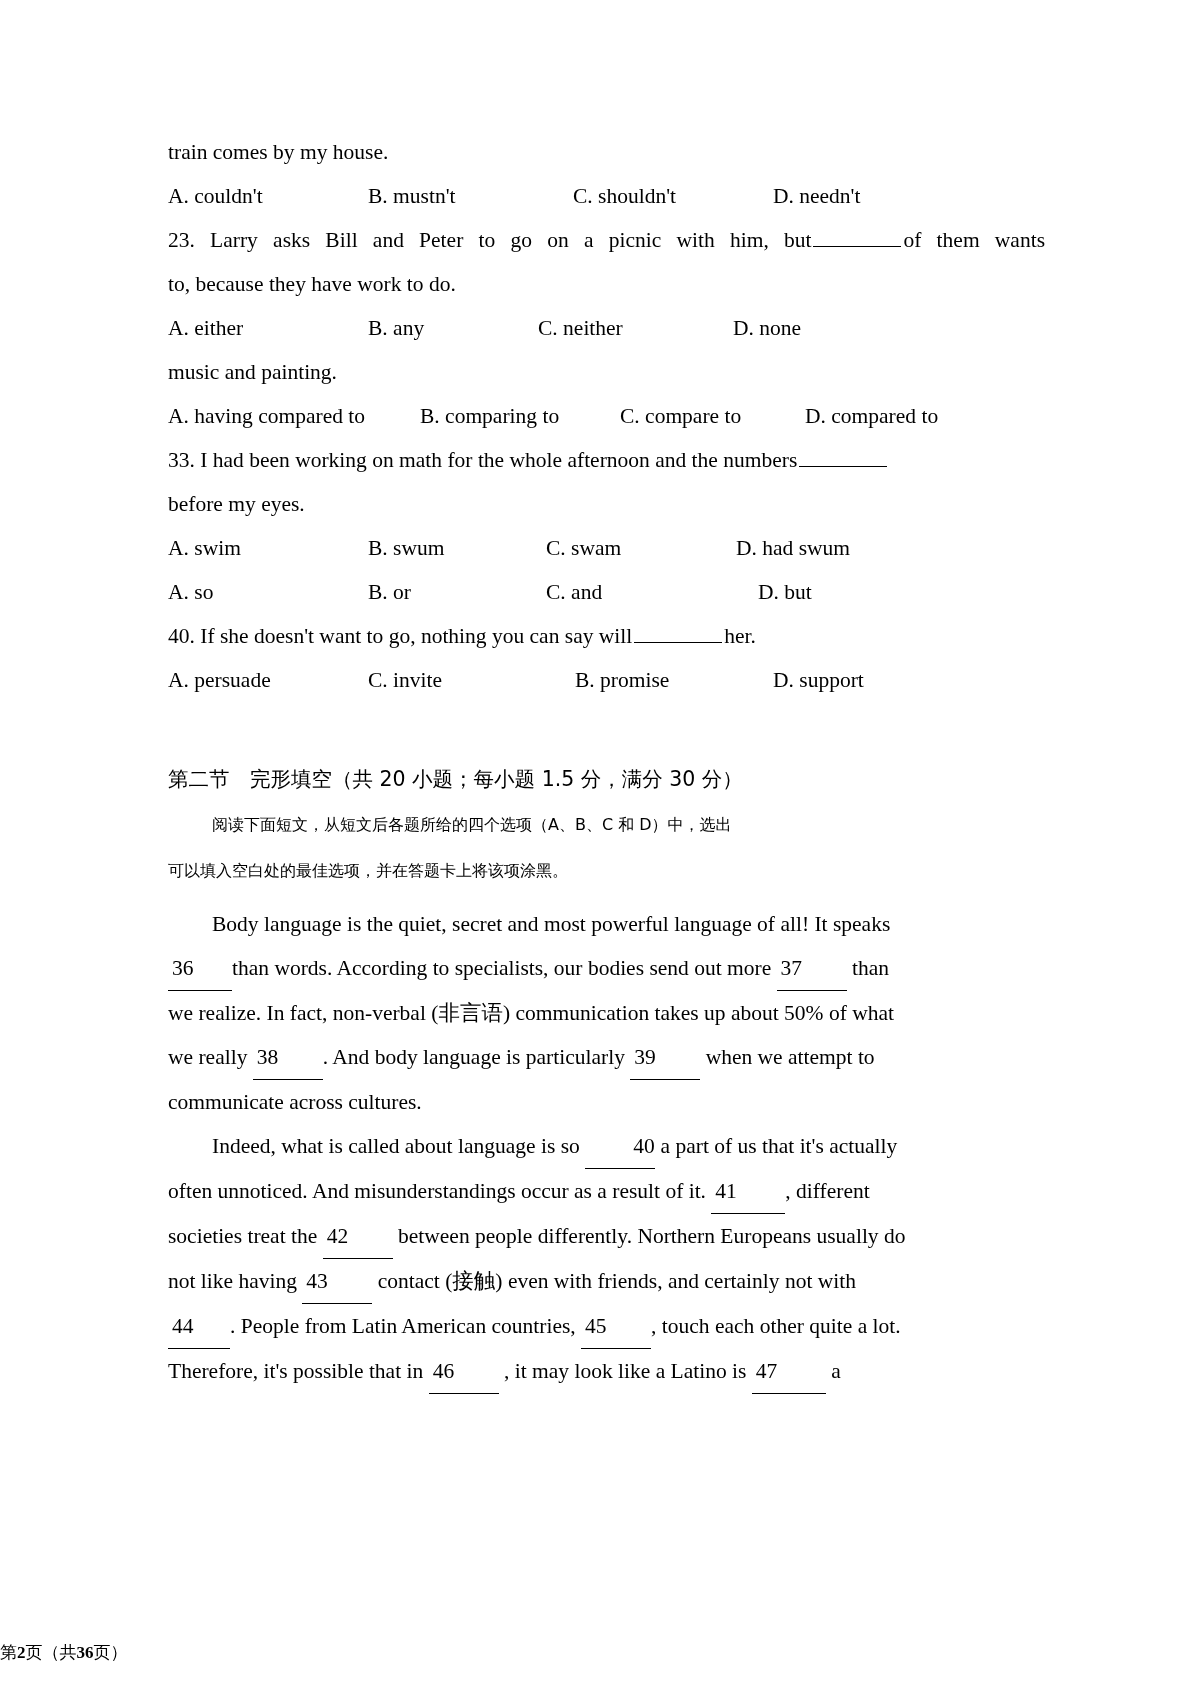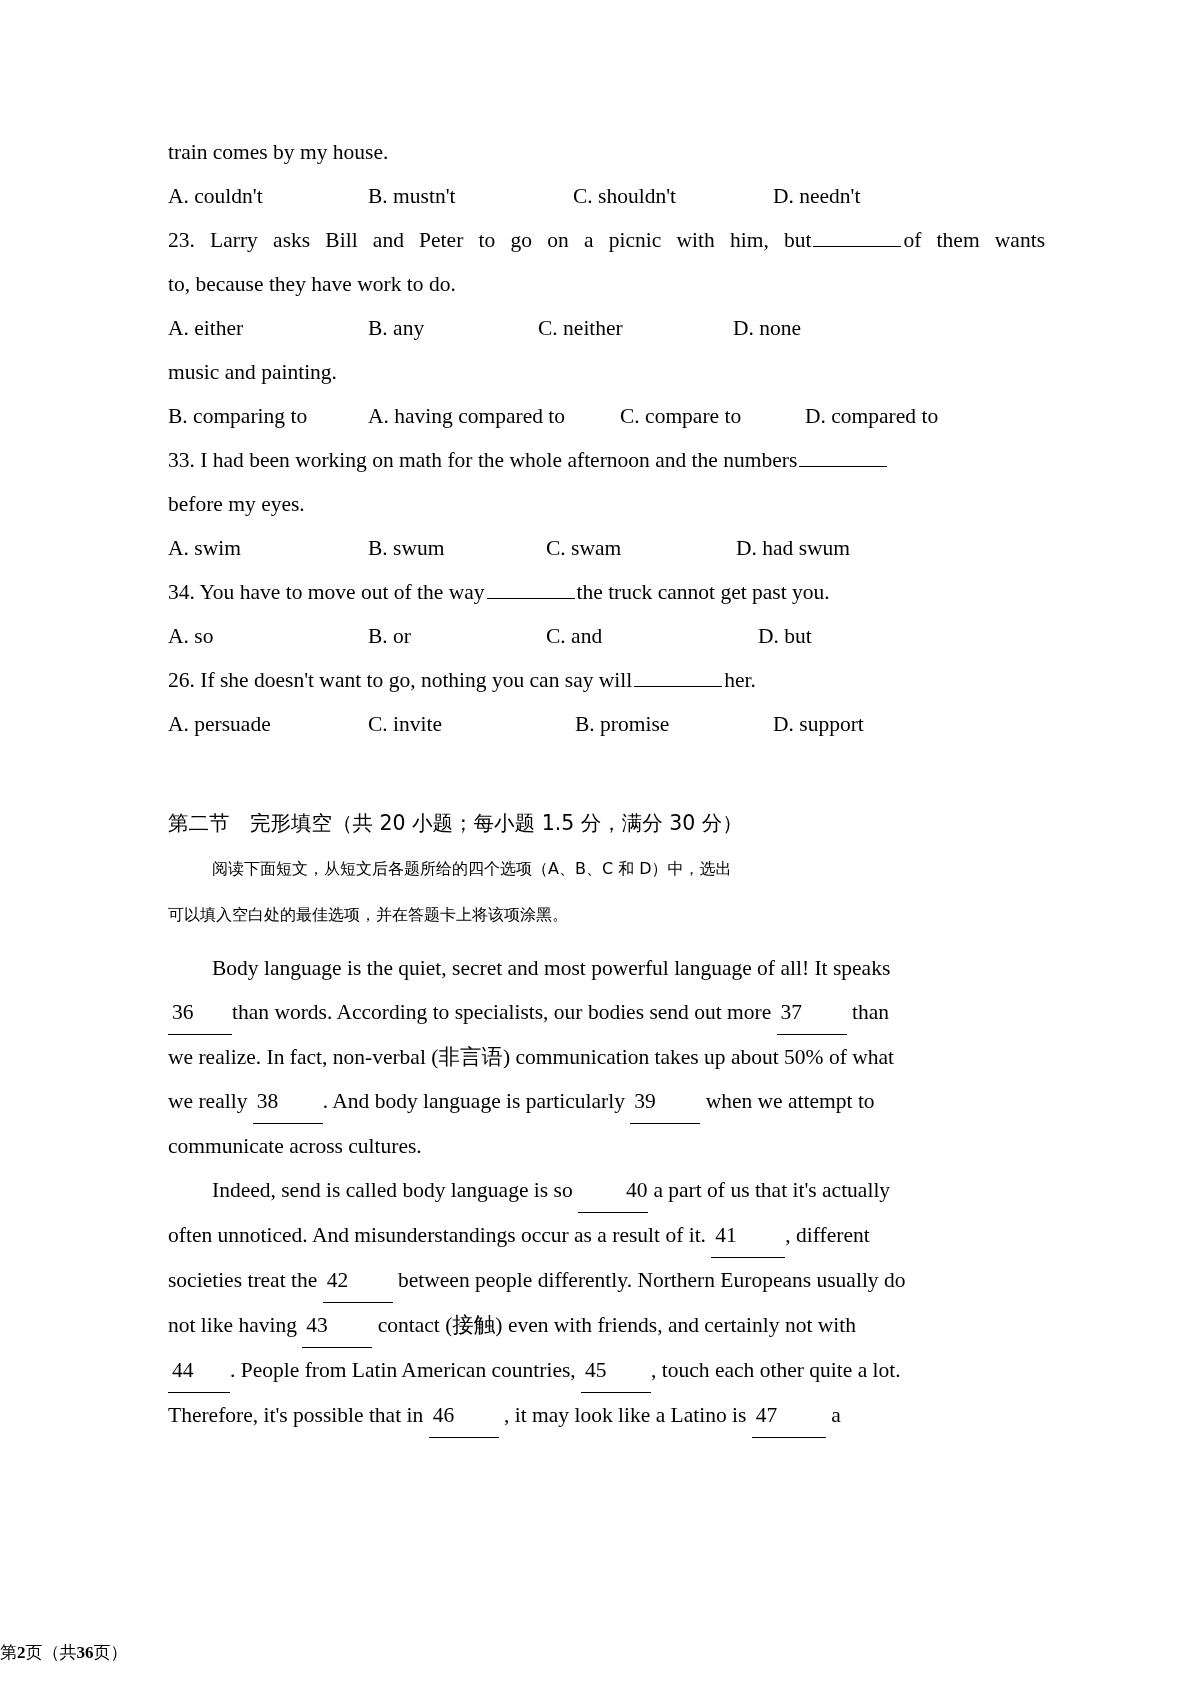--- a/index.html
+++ b/index.html
@@ -107,64 +107,63 @@
   <div class="q-line">to, because they have work to do.</div>
   <div class="opts">
     <span class="opt" style="width:200px">A. either</span>
     <span class="opt" style="width:170px">B. any</span>
     <span class="opt" style="width:195px">C. neither</span>
     <span class="opt">D. none</span>
   </div>
 
   <div class="q-line">music and painting.</div>
   <div class="opts">
+    <span class="opt" style="width:252px">A. having compared to</span>
     <span class="opt" style="width:200px">B. comparing to</span>
-    <span class="opt" style="width:252px">A. having compared to</span>
     <span class="opt" style="width:185px">C. compare to</span>
     <span class="opt">D. compared to</span>
   </div>
 
   <div class="q-line"><span>33. I had been working on math for the whole afternoon and the numbers</span><span class="blank b-long"></span></div>
   <div class="q-line">before my eyes.</div>
   <div class="opts">
     <span class="opt" style="width:200px">A. swim</span>
     <span class="opt" style="width:178px">B. swum</span>
     <span class="opt" style="width:190px">C. swam</span>
     <span class="opt">D. had swum</span>
   </div>
 
-  <div class="q-line"><span>34. You have to move out of the way</span><span class="blank b-long"></span><span>the truck cannot get past you.</span></div>
   <div class="opts">
     <span class="opt" style="width:200px">A. so</span>
     <span class="opt" style="width:178px">B. or</span>
     <span class="opt" style="width:212px">C. and</span>
     <span class="opt">D. but</span>
   </div>
 
-  <div class="q-line"><span>26. If she doesn't want to go, nothing you can say will</span><span class="blank b-long"></span><span>her.</span></div>
+  <div class="q-line"><span>40. If she doesn't want to go, nothing you can say will</span><span class="blank b-long"></span><span>her.</span></div>
   <div class="opts">
     <span class="opt" style="width:200px">A. persuade</span>
     <span class="opt" style="width:207px">C. invite</span>
     <span class="opt" style="width:198px">B. promise</span>
     <span class="opt">D. support</span>
   </div>
 
   <div class="sec-head">第二节　完形填空（共 20 小题；每小题 1.5 分，满分 30 分）</div>
   <div class="cn-para indent">阅读下面短文，从短文后各题所给的四个选项（A、B、C 和 D）中，选出</div>
   <div class="cn-para">可以填入空白处的最佳选项，并在答题卡上将该项涂黑。</div>
 
   <div class="spacer-sm"></div>
 
   <div class="para ind justify">Body language is the quiet, secret and most powerful language of all! It speaks</div>
   <div class="para justify"><span class="numblank" style="width:56px">36</span><span>than words. According to specialists, our bodies send out more</span> <span class="numblank" style="width:62px">37</span> <span>than</span></div>
   <div class="para justify">we realize. In fact, non-verbal (非言语) communication takes up about 50% of what</div>
   <div class="para justify"><span>we really</span> <span class="numblank" style="width:62px">38</span><span>. And body language is particularly</span> <span class="numblank" style="width:62px">39</span> <span>when we attempt to</span></div>
   <div class="para">communicate across cultures.</div>
 
-  <div class="para ind justify"><span>Indeed, send is called body language is so</span> <span class="numblank" style="width:62px">40</span> <span>a part of us that it's actually</span></div>
+  <div class="para ind justify"><span>Indeed, what is called about language is so</span> <span class="numblank" style="width:62px">40</span> <span>a part of us that it's actually</span></div>
   <div class="para justify"><span>often unnoticed. And misunderstandings occur as a result of it.</span> <span class="numblank" style="width:66px">41</span><span>, different</span></div>
   <div class="para justify"><span>societies treat the</span> <span class="numblank" style="width:62px">42</span> <span>between people differently. Northern Europeans usually do</span></div>
   <div class="para justify"><span>not like having</span> <span class="numblank" style="width:62px">43</span> <span>contact (接触) even with friends, and certainly not with</span></div>
   <div class="para justify"><span class="numblank" style="width:54px">44</span><span>. People from Latin American countries,</span> <span class="numblank" style="width:62px">45</span><span>, touch each other quite a lot.</span></div>
   <div class="para justify"><span>Therefore, it's possible that in</span> <span class="numblank" style="width:62px">46</span> <span>, it may look like a Latino is</span> <span class="numblank" style="width:66px">47</span> <span>a</span></div>
 
   <div class="footer">
     <span>第</span><b>2</b><span>页（共</span><b>36</b><span>页）</span>
   </div>
 

